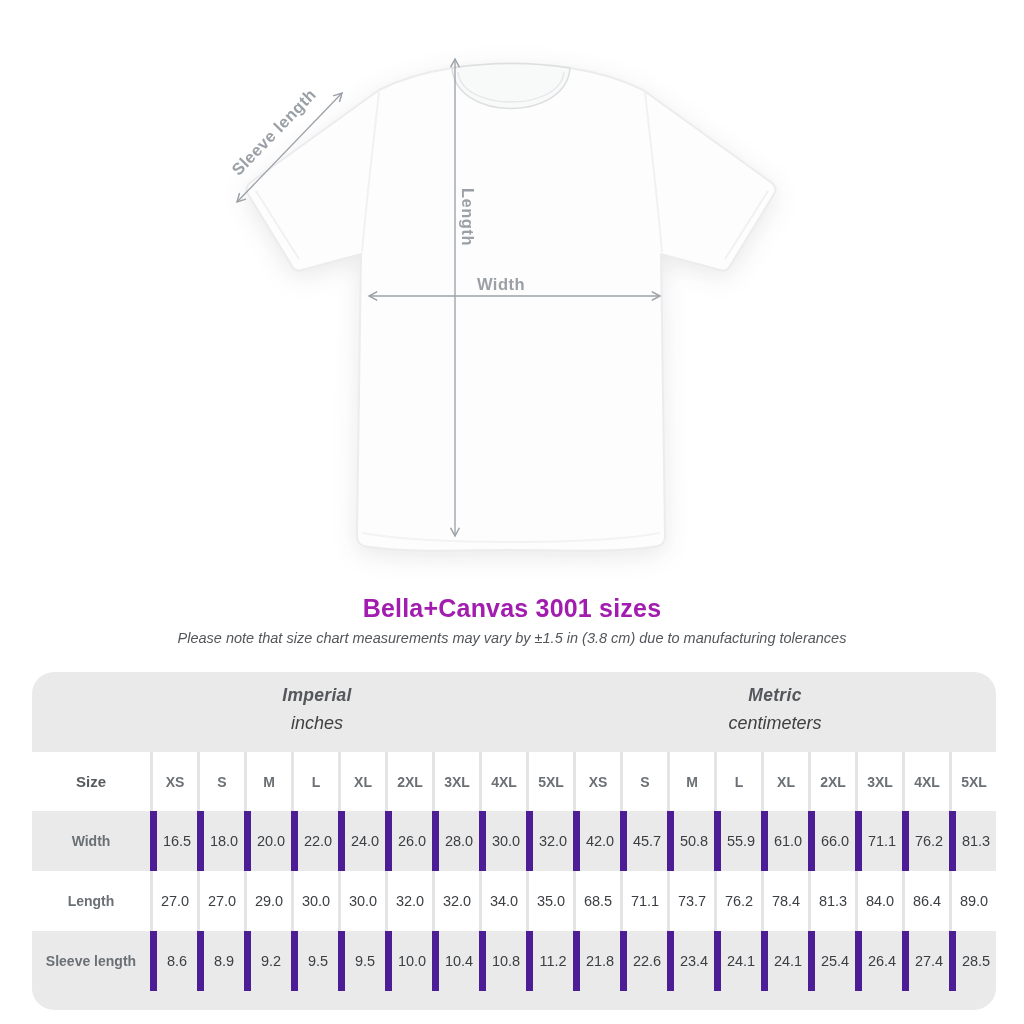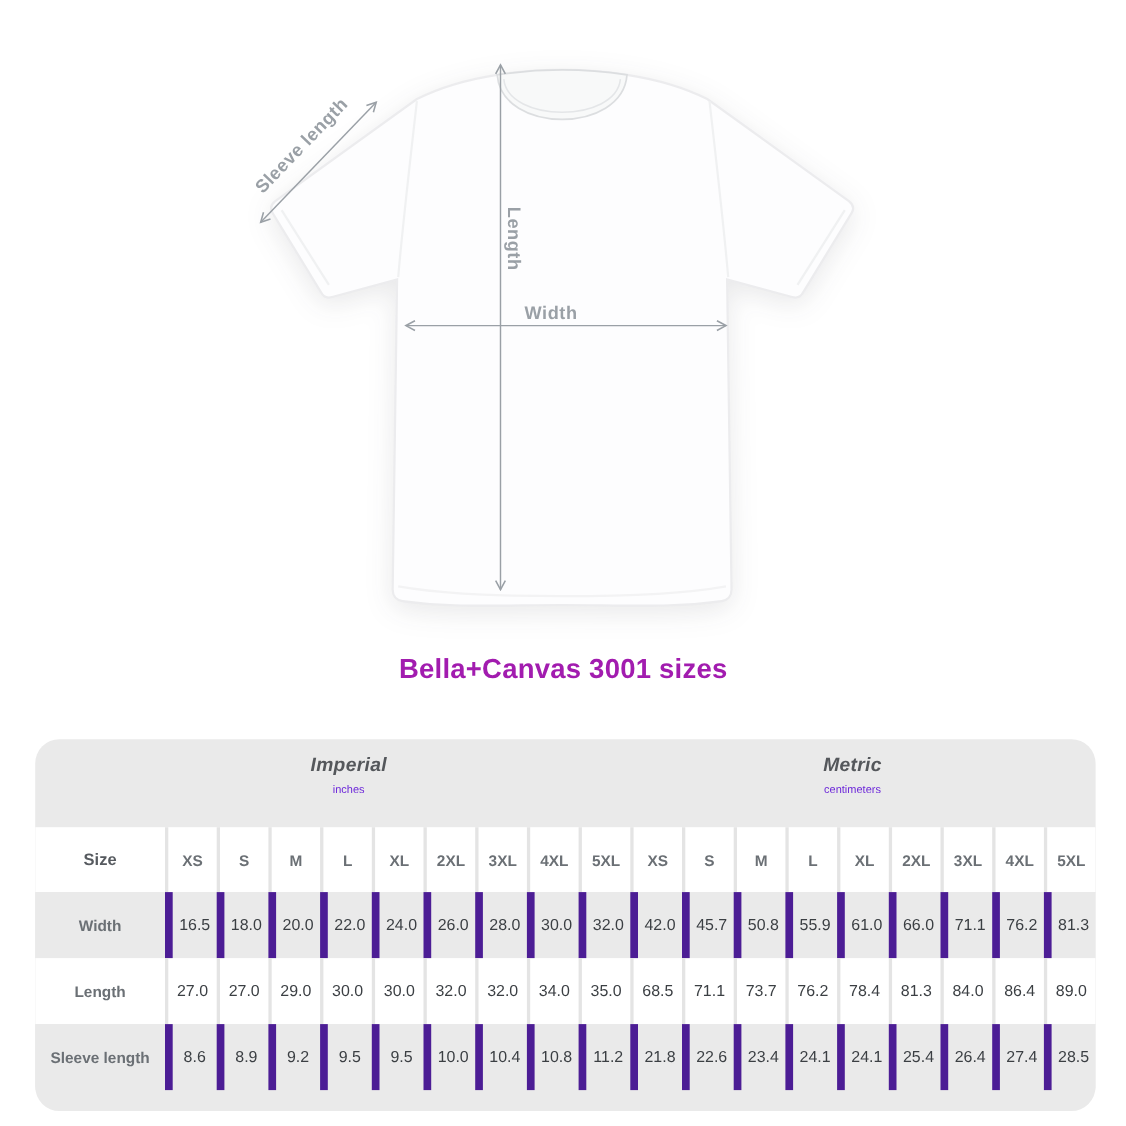--- a/index.html
+++ b/index.html
@@ -17,21 +17,21 @@
               font-style:italic;font-size:14.5px;color:#53565a;}
 
   
   .size-table{position:absolute;left:32px;top:672px;width:964px;height:338px;
               background:#eaeaea;border-radius:22px;overflow:hidden;}
   .units-band{position:relative;height:80px;}
   .unit-group{position:absolute;top:13px;transform:translateX(-50%);text-align:center;white-space:nowrap;}
   .unit-group.imperial{left:285px;}
   .unit-group.metric{left:743px;}
   .unit-label{font-style:italic;font-weight:700;font-size:17.5px;color:#54575b;letter-spacing:.3px;}
-  .unit-sub{font-size:10px;color:#6d28d9;margin-top:7px;}
+  .unit-sub{font-style:italic;font-size:18px;color:#404040;margin-top:7px;}
 
   .trow{display:flex;align-items:stretch;justify-content:space-between;}
   .trow.thead{height:59px;}
   .trow.tdata{height:60px;}
   .trow.white{background:#ffffff;}
   .trow.gray{background:#eaeaea;}
   .trow.white .tcell{border-left:3px solid #e4e4e4;}
   .trow.gray  .tcell{border-left:7px solid #4c1d95;}
   .tlabel{width:118px;flex:none;display:flex;align-items:center;justify-content:center;
           font-weight:700;color:#6b7075;font-size:14px;}
@@ -87,20 +87,21 @@
       </g>
       <g fill="#9aa0a6" font-family="Liberation Sans, DejaVu Sans, sans-serif" font-size="16.5" font-weight="700" letter-spacing="0.5">
         <text transform="translate(278,136) rotate(-46)" text-anchor="middle">Sleeve length</text>
         <text transform="translate(462,217) rotate(90)" text-anchor="middle">Length</text>
         <text x="501" y="290" text-anchor="middle">Width</text>
       </g>
     </svg>
   </div>
 
   <div class="page-title">Bella+Canvas 3001 sizes</div>
+  <div class="page-subtitle">Please note that size chart measurements may vary by ±1.5 in (3.8 cm) due to manufacturing tolerances</div>
 
   <div class="size-table">
 
     <div class="units-band">
       <div class="unit-group imperial">
         <div class="unit-label">Imperial</div>
         <div class="unit-sub">inches</div>
       </div>
       <div class="unit-group metric">
         <div class="unit-label">Metric</div>

